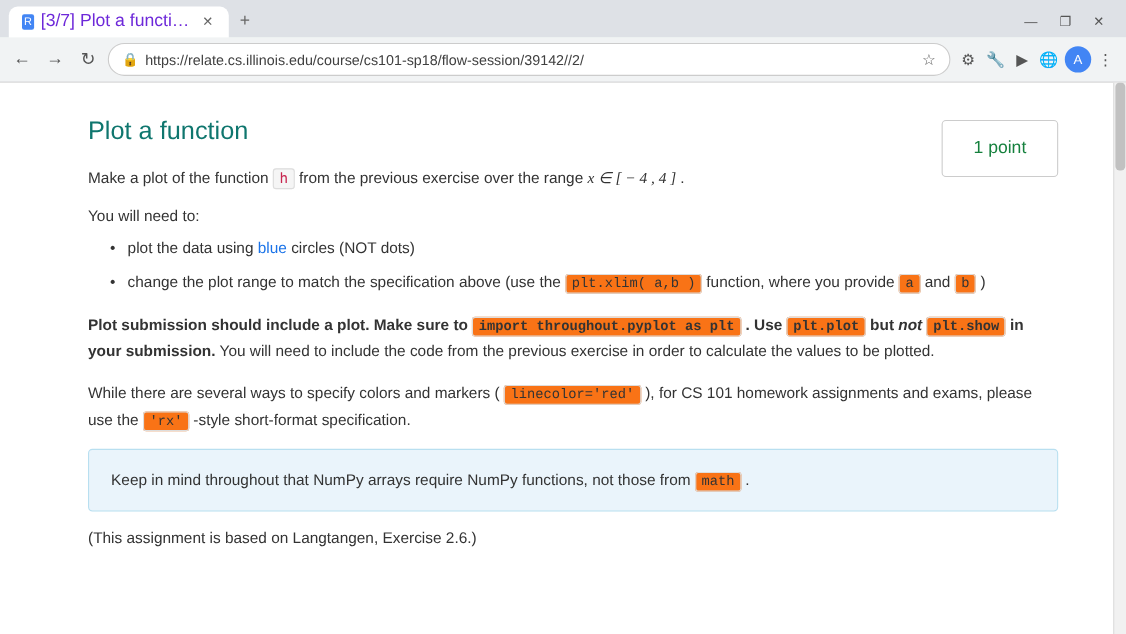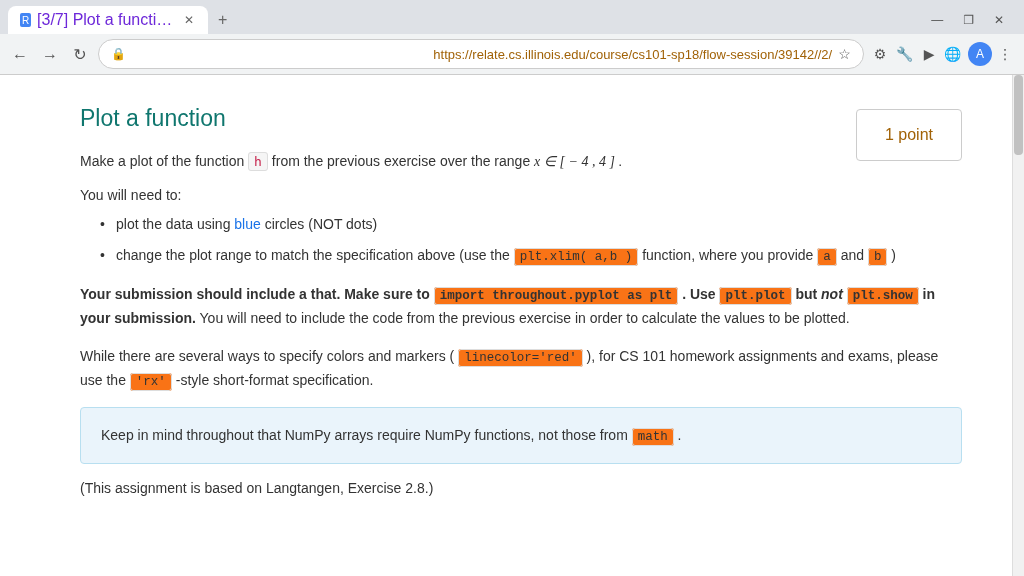--- a/index.html
+++ b/index.html
@@ -123,23 +123,22 @@
       height: 30px;
     }
 
     .lock-icon {
       font-size: 12px;
       color: #555;
     }
 
     .url-text {
       font-size: 13px;
-      color: #a16207;
+      color: #404040;
       flex: 1;
-      text-align: right;
     }
 
     .url-icons {
       display: flex;
       gap: 4px;
       align-items: center;
     }
 
     .url-icon-btn {
       font-size: 14px;
@@ -213,21 +212,21 @@
       color: #0f766e;
       margin-bottom: 18px;
     }
 
     .points-badge {
       float: right;
       border: 1px solid #ccc;
       border-radius: 4px;
       padding: 16px 28px;
       font-size: 16px;
-      color: #a16207;
+      color: #15803d;
       margin-top: 4px;
     }
 
     .problem-text {
       font-size: 14px;
       line-height: 1.6;
       margin-bottom: 14px;
       color: #333;
     }
 
@@ -412,21 +411,21 @@
         <code class="code-inline">a</code>
         <span> and </span>
         <code class="code-inline">b</code>
         <span> )</span>
       </li>
 
 
     </ul>
 
     <p class="submission-para">
-      <span class="bold-text">Your submission should include a that. Make sure to </span>
+      <span class="bold-text">Plot submission should include a plot. Make sure to </span>
       <code class="code-inline bold-text">import throughout.pyplot as plt</code>
       <span class="bold-text"> . Use </span>
       <code class="code-inline bold-text">plt.plot</code>
       <span class="bold-text"> but </span>
       <span class="bold-text italic-text">not</span>
       <span class="bold-text"> </span>
       <code class="code-inline bold-text">plt.show</code>
       <span class="bold-text"> in your submission.</span>
       <span> You will need to include the code from the previous exercise in order to calculate the values to be plotted.</span>
     </p>
@@ -439,20 +438,20 @@
       <span> -style short-format specification.</span>
     </p>
 
     <div class="info-box">
       <span>Keep in mind throughout that NumPy arrays require NumPy functions, not those from</span>
       <span> </span>
       <code class="code-inline">math</code>
       <span>.</span>
     </div>
 
-    <p class="footer-note">(This assignment is based on Langtangen, Exercise 2.8.)</p>
+    <p class="footer-note">(This assignment is based on Langtangen, Exercise 2.6.)</p>
 
   </div>
 
   <div class="scrollbar">
     <div class="scrollbar-thumb"></div>
   </div>
 </div>
 
 </body></html>

